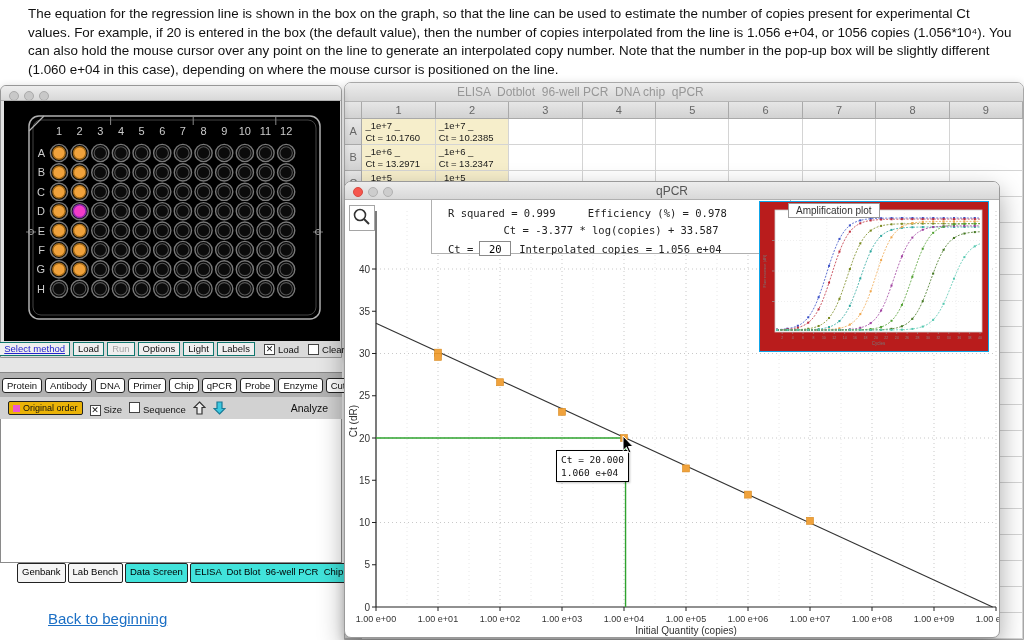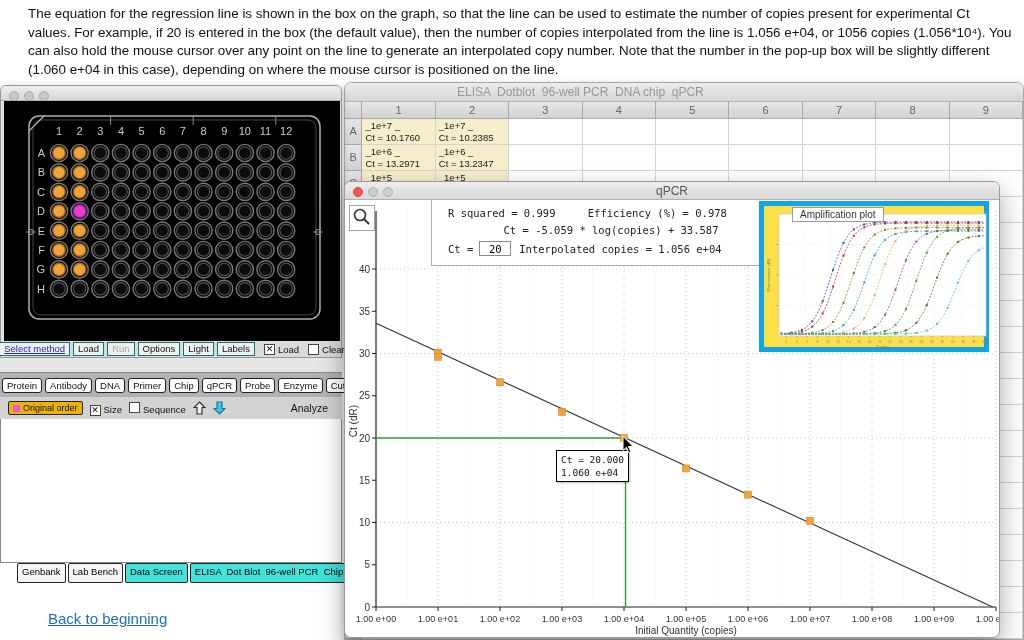--- a/index.html
+++ b/index.html
@@ -21,29 +21,29 @@
   .scell{box-sizing:border-box;background:#fff;border-right:1px solid #d4d4d4;border-bottom:1px solid #d4d4d4;
          font-size:9.5px;line-height:12px;color:#1a1a1a;padding:1px 0 0 3px;overflow:hidden;white-space:pre;}
   .scell.y{background:#f6eecb;}
   
   #qpcr-window{left:344px;top:181px;width:656px;height:457px;background:#fff;border:1px solid #9a9a9a;
                border-radius:7px;box-sizing:border-box;box-shadow:0 10px 26px rgba(0,0,0,.35);overflow:hidden;}
   .titlebar{height:17px;background:linear-gradient(#ededed,#d8d8d8);border-bottom:1px solid #b2b2b2;position:relative;}
   .tl{position:absolute;top:4.5px;width:8px;height:8px;border-radius:50%;}
   .title-text{position:absolute;top:1.5px;width:100%;text-align:center;font-size:12px;color:#555;}
   #mag-btn{left:4px;top:23px;width:26px;height:26px;background:#fff;border:1px solid #a5a5a5;box-sizing:border-box;}
-  #stats-box{left:86px;top:17px;width:360px;height:67px;background:#fff;border:1px solid #b0b0b0;box-sizing:border-box;
+  #stats-box{left:86px;top:17px;width:360px;height:55px;background:#fff;border:1px solid #b0b0b0;box-sizing:border-box;
              font-family:"DejaVu Sans Mono",monospace;font-size:10.5px;color:#222;}
   .stats-row1{padding:7px 0 0 16px;}
   .stats-row1 span+span{margin-left:26px;}
   .stats-row2{text-align:center;padding-top:5px;}
   .stats-row3{padding:5px 0 0 16px;display:flex;align-items:center;}
   #ct-input{width:30px;height:13px;border:1px solid #8a8a8a;margin:0 8px 0 6px;text-align:center;
             font-family:"DejaVu Sans Mono",monospace;font-size:10.5px;padding:0;background:#fff;}
-  #inset{left:414px;top:19px;width:230px;height:151px;background:#fde047;border:5px solid #0ea5e9;box-sizing:border-box;}
+  #inset{left:414px;top:19px;width:230px;height:151px;background:#b91c1c;border:1px solid #0ea5e9;box-sizing:border-box;}
   #inset-title{position:absolute;left:28px;top:1px;background:#fff;border:1px solid #999;padding:1px 7px;
                font-size:10px;color:#333;}
   #popup{left:211px;top:268px;background:#fff;border:1.5px solid #000;padding:2px 4px;
          font-family:"DejaVu Sans Mono",monospace;font-size:9.5px;line-height:13px;color:#111;box-shadow:1px 1px 2px rgba(0,0,0,.25);}
   
   #plate-window{left:0;top:85px;width:342px;height:273px;background:#e2e2e2;border:1px solid #979797;
                 border-radius:6px 6px 0 0;box-sizing:border-box;box-shadow:0 2px 8px rgba(0,0,0,.2);}
   #plate-body{position:absolute;left:3px;top:15px;width:336px;height:240px;background:#000;}
   #plate-caption{position:absolute;left:0;top:222px;width:336px;text-align:center;color:#f0f0f0;font-size:10px;}
   #plate-buttons{position:absolute;left:3px;top:255px;width:336px;height:16px;background:#dadada;
@@ -917,21 +917,21 @@
     <svg width="24" height="24">
       <circle cx="10" cy="9" r="5.5" fill="none" stroke="#333" stroke-width="1.6"></circle>
       <line x1="14" y1="13" x2="19" y2="18" stroke="#333" stroke-width="2"></line>
     </svg>
   </div>
   <div id="stats-box" class="abs">
     <div class="stats-row1">
       <span>R squared = 0.999</span>
       <span>Efficiency (%) = 0.978</span>
     </div>
-    <div class="stats-row2">Ct = -5.059 * log(copies) + 33.587</div>
+    <div class="stats-row2">Ct = -3.377 * log(copies) + 33.587</div>
     <div class="stats-row3">
       <span>Ct =</span>
       <input id="ct-input" value="20" style="">
       <span>Interpolated copies = 1.056 e+04</span>
     </div>
   </div>
   <div id="inset" class="abs">
     <svg id="inset-chart" width="228" height="149">
         <rect x="15" y="8" width="207" height="122" fill="#fff" stroke="#ccc" stroke-width="0.8"></rect>
         <line x1="40.875" y1="8" x2="40.875" y2="130" stroke="#e4e4e4" stroke-width="0.6" stroke-dasharray="1 2"></line>

